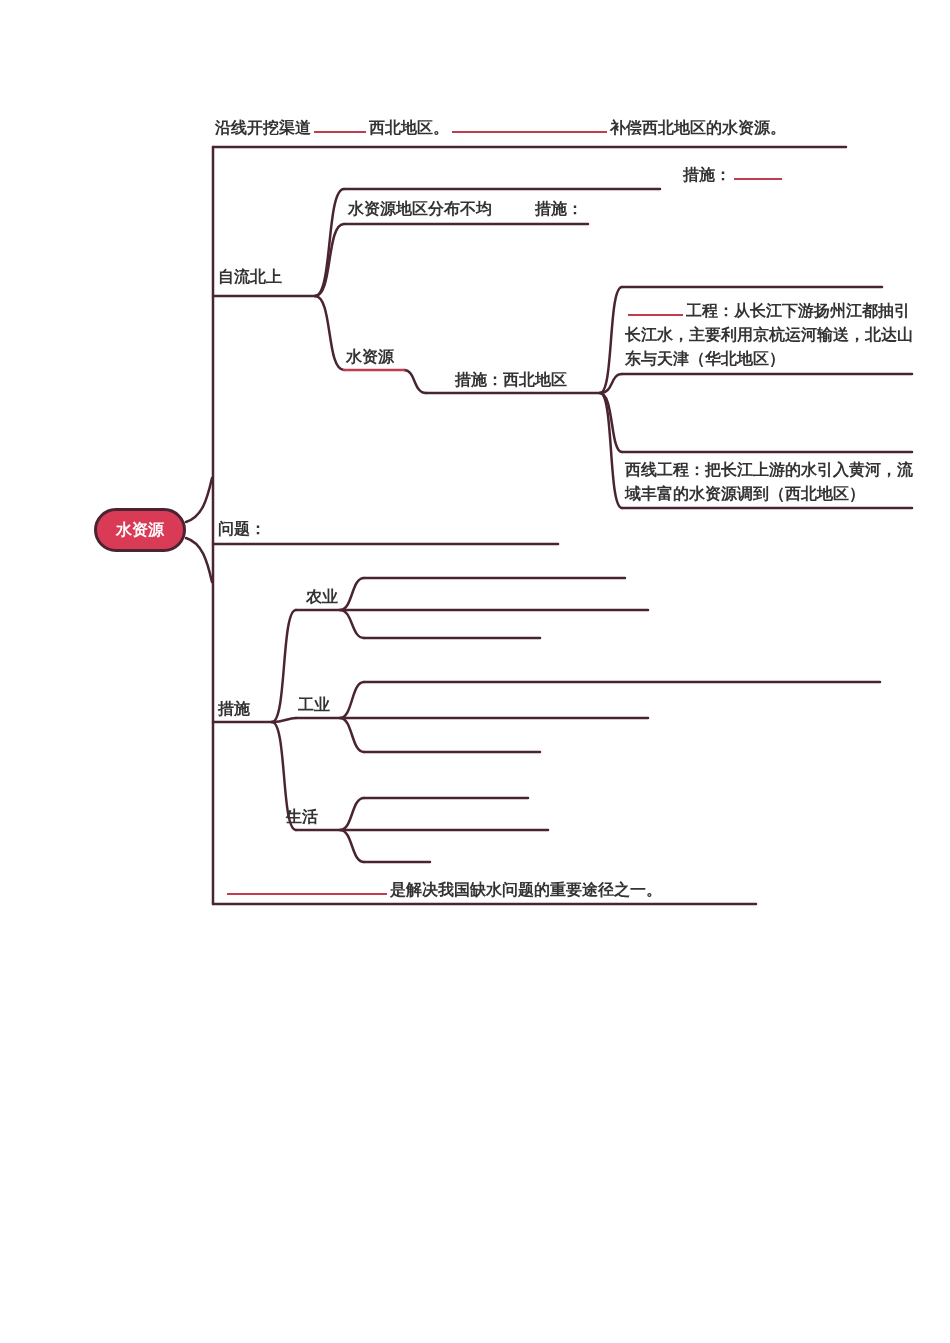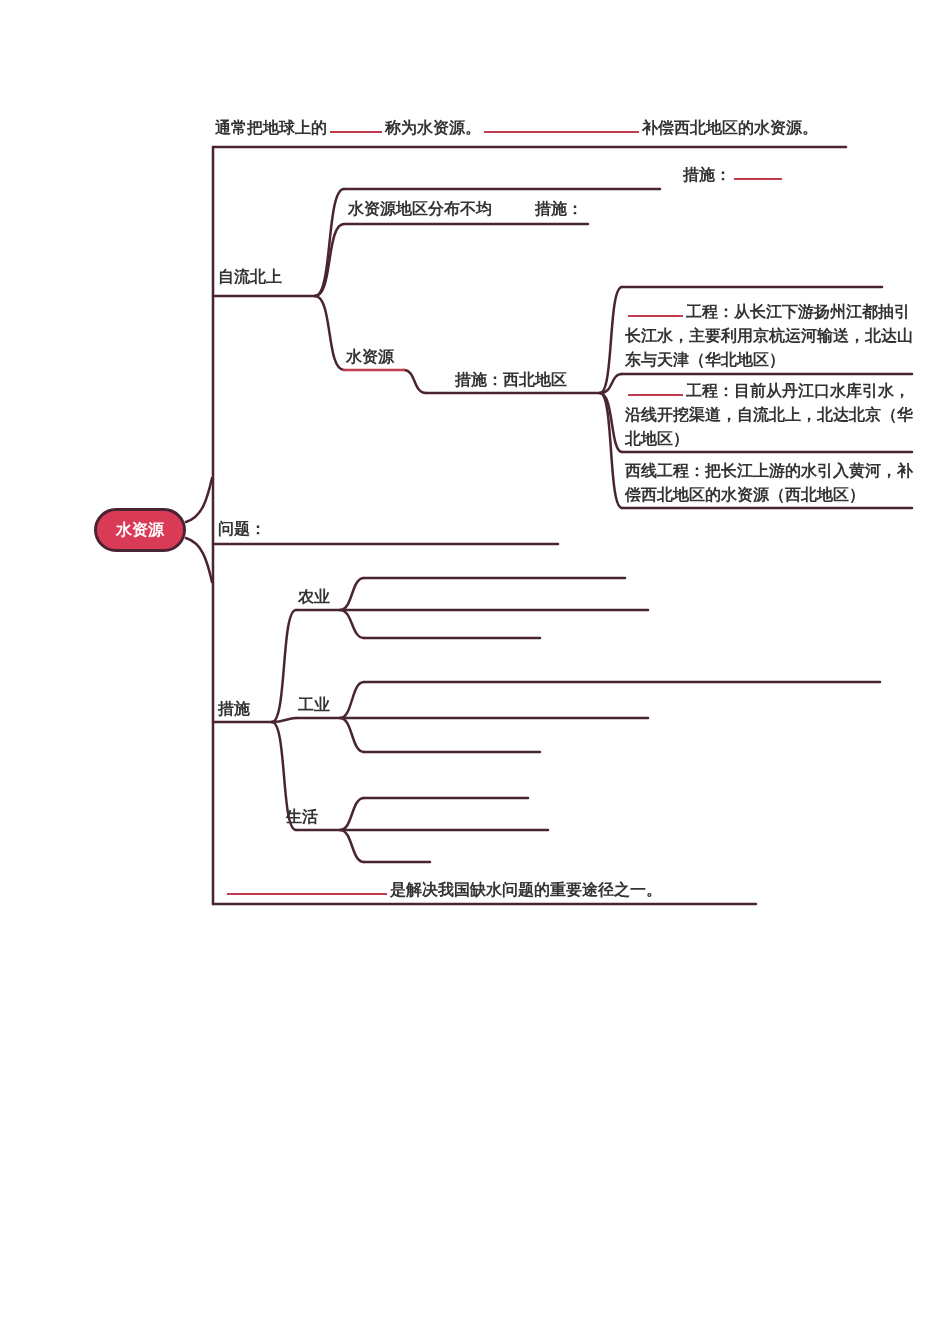--- a/index.html
+++ b/index.html
@@ -18,20 +18,21 @@
     font-weight:bold;
     white-space:nowrap;
     line-height:18px;
   }
   .block{
     position:absolute;
     font-size:16px;
     font-weight:bold;
     line-height:24px;
     width:292px;
+    font-family:Liberation Mono, monospace;
   }
   .blank{
     display:inline-block;
     height:13px;
     border-bottom:2.5px solid #c23b4e;
     margin:0 3px;
   }
   .w35{width:35px}
   .w48{width:48px}
   .w52{width:52px}
@@ -113,52 +114,49 @@
     </g>
 
     <path d="M 344 370 L 404 370" stroke="#c23b4e" stroke-width="2.5" fill="none" stroke-linecap="round"></path>
   </svg>
 
   <div class="root-node">
     <span>水资源</span>
   </div>
 
   <div class="label" style="left:215px;top:118px">
-    <span>通常把地球上的</span><span class="blank w52"></span><span>称为水资源。</span><span class="blank w155"></span><span>补偿西北地区的水资源。</span>
+    <span>沿线开挖渠道</span><span class="blank w52"></span><span>西北地区。</span><span class="blank w155"></span><span>补偿西北地区的水资源。</span>
   </div>
 
   <div class="label" style="left:218px;top:268px">自流北上</div>
 
   <div class="label" style="left:683px;top:165px">
     <span>措施：</span><span class="blank w48"></span>
   </div>
 
   <div class="label" style="left:348px;top:200px">水资源地区分布不均</div>
   <div class="label" style="left:535px;top:200px">措施：</div>
 
   <div class="label" style="left:346px;top:348px">水资源</div>
   <div class="label" style="left:455px;top:371px">措施：西北地区</div>
 
 
   <div class="block" style="left:625px;top:300px">
     <span class="blank w55"></span><span>工程：从长江下游扬州江都抽引长江水，主要利用京杭运河输送，北达山东与天津（华北地区）</span>
   </div>
 
-  <div class="block" style="left:625px;top:379px">
-    <span class="blank w55"></span><span>工程：目前从丹江口水库引水，沿线开挖渠道，自流北上，北达北京（华北地区）</span>
-  </div>
 
   <div class="block" style="left:625px;top:459px">
-    <span>西线工程：把长江上游的水引入黄河，补偿西北地区的水资源（西北地区）</span>
+    <span>西线工程：把长江上游的水引入黄河，流域丰富的水资源调到（西北地区）</span>
   </div>
 
   <div class="label" style="left:218px;top:520px">问题：</div>
 
   <div class="label" style="left:218px;top:700px">措施</div>
-  <div class="label" style="left:298px;top:588px">农业</div>
+  <div class="label" style="left:306px;top:588px">农业</div>
   <div class="label" style="left:298px;top:696px">工业</div>
   <div class="label" style="left:286px;top:808px">生活</div>
 
   <div class="label" style="left:224px;top:880px">
     <span class="blank w160"></span><span>是解决我国缺水问题的重要途径之一。</span>
   </div>
 
 </div>
 
 </body></html>

